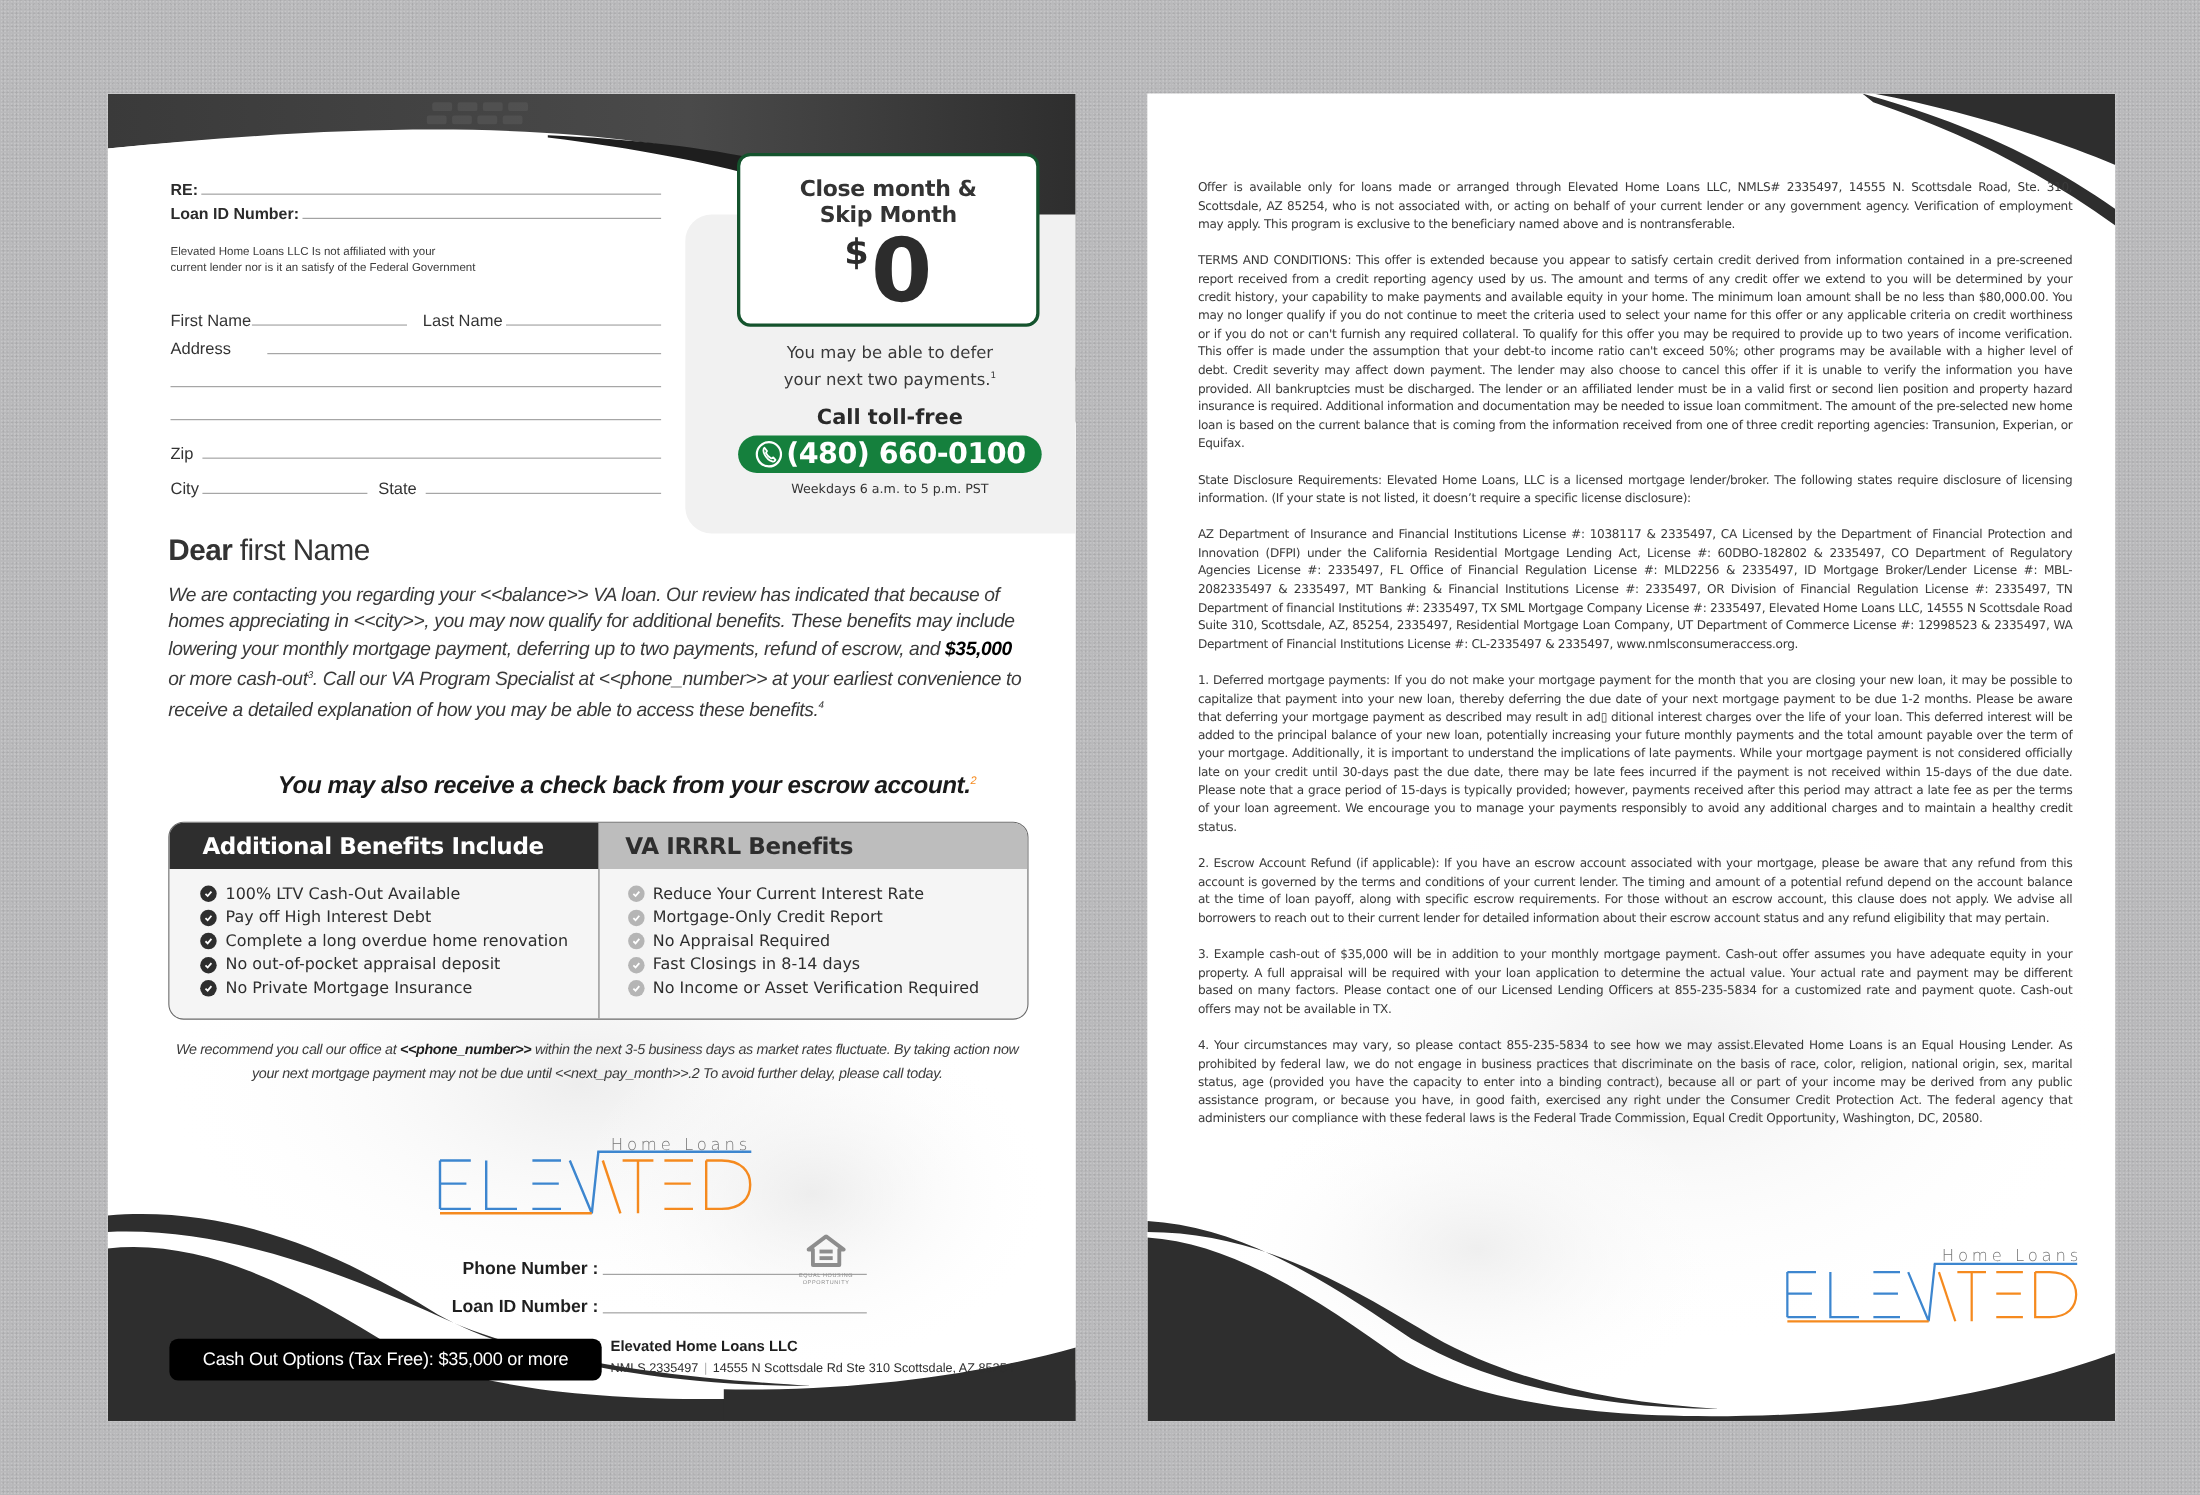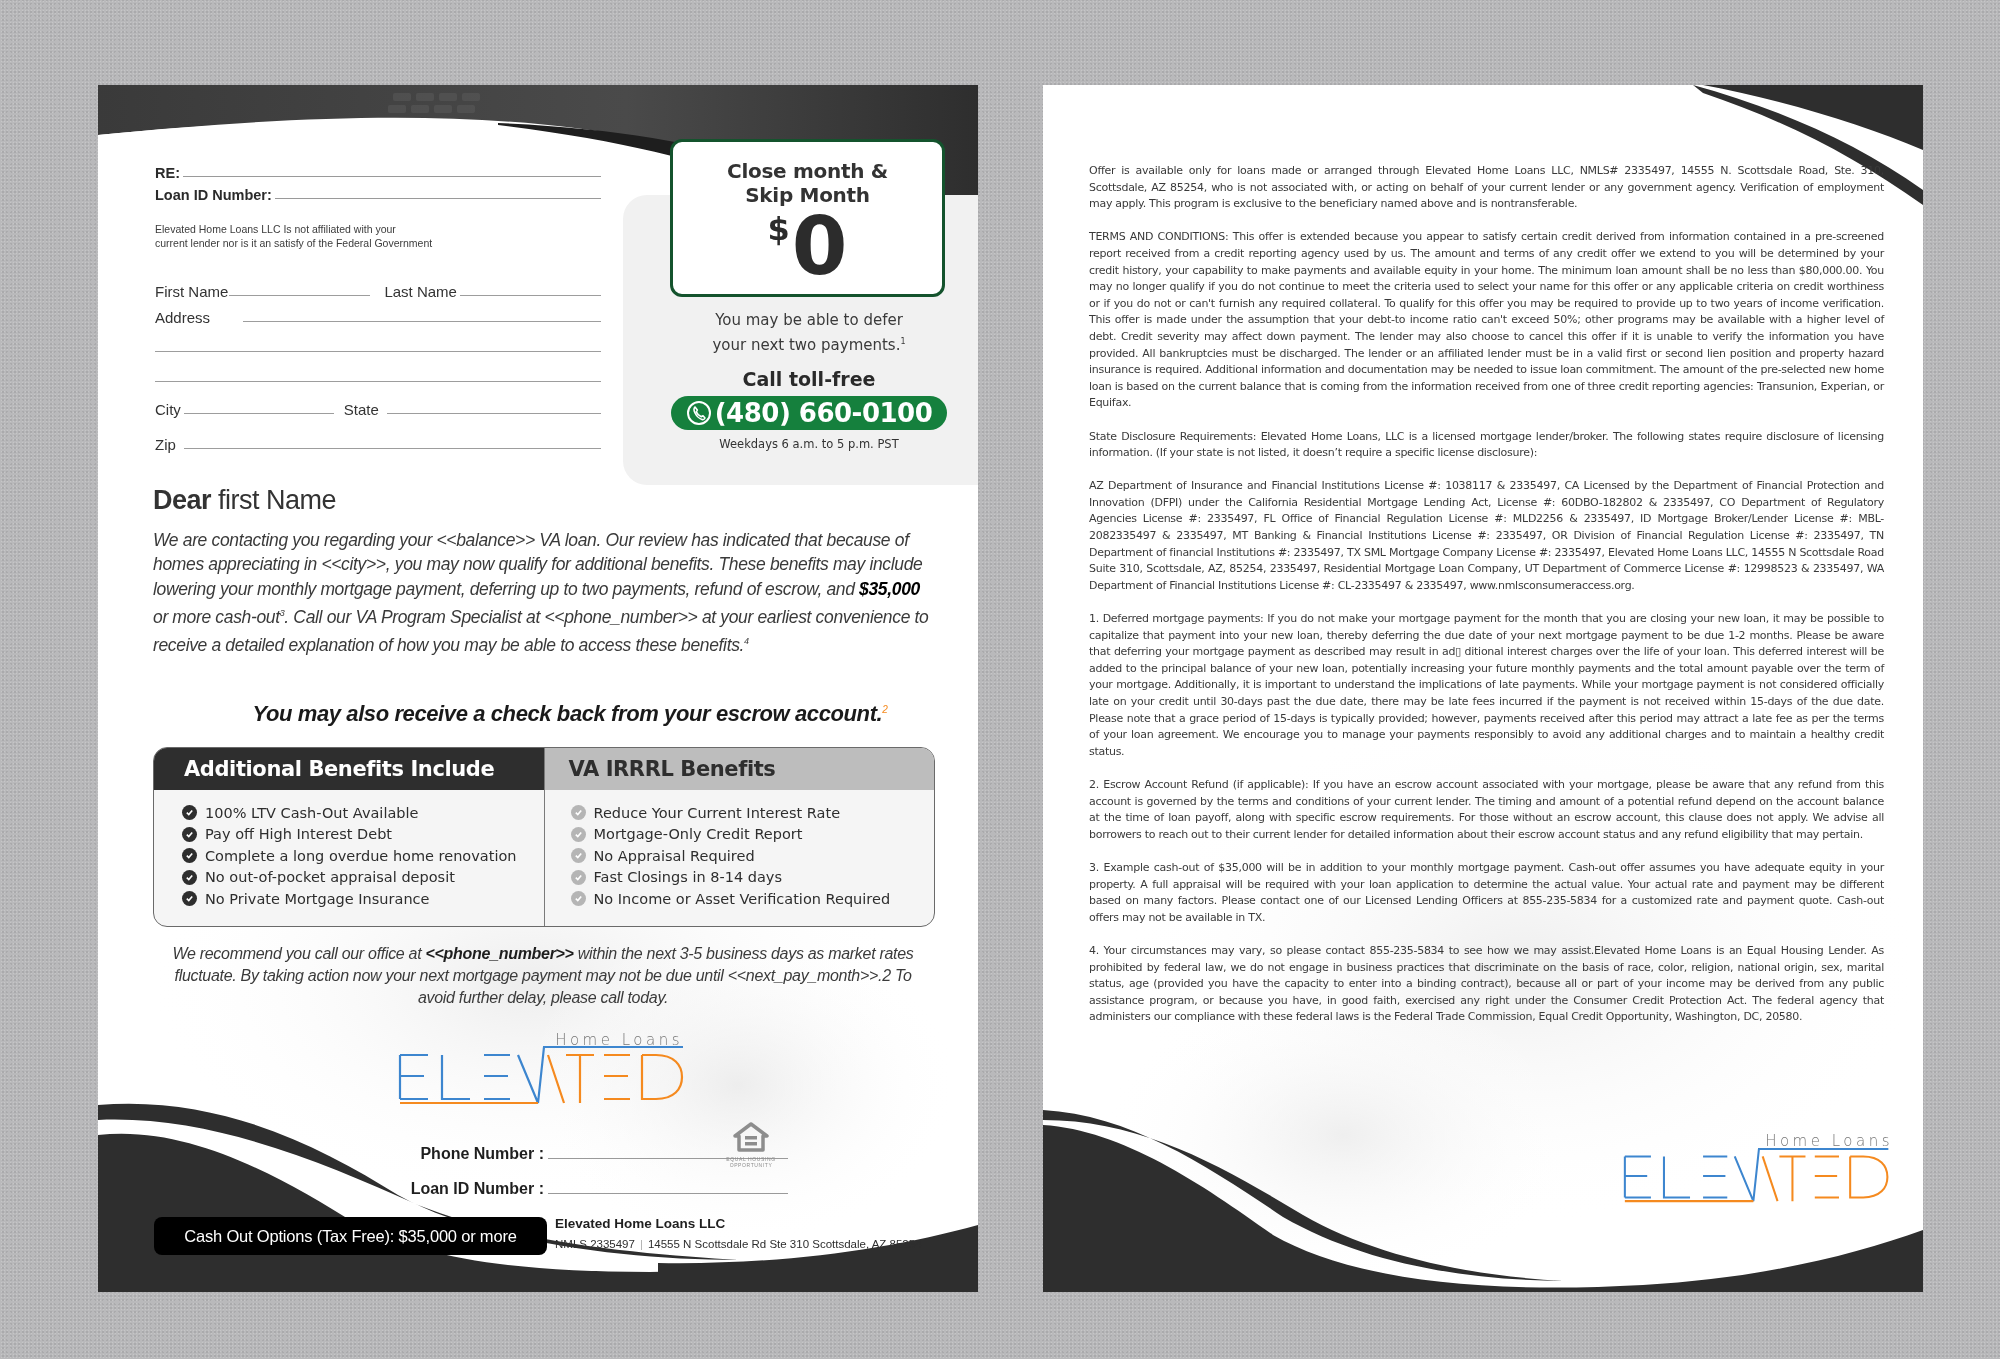--- a/index.html
+++ b/index.html
@@ -83,21 +83,21 @@
   .benefits .col-head { height: 42px; display: flex; align-items: center; font-family: "DejaVu Sans", sans-serif; font-weight: bold; font-size: 21px; letter-spacing: -0.4px; }
   .col-left .col-head { background: #2e2e2e; color: #fff; padding-left: 30px; }
   .col-right .col-head { background: #bdbdbd; color: #2e2e2e; padding-left: 24px; }
   .benefits ul { list-style: none; padding: 12px 0 0 28px; }
   .col-right ul { padding-left: 26px; }
   .benefits li { display: flex; align-items: center; height: 21.5px; font-family: "DejaVu Sans", sans-serif; font-size: 14.5px; color: #2e2e2e; }
   .benefits li .chk { width: 15px; height: 15px; border-radius: 50%; margin-right: 8px; display: inline-flex; align-items: center; justify-content: center; flex: none; }
   .col-left .chk { background: #2e2e2e; }
   .col-right .chk { background: #b5b5b5; }
 
-  .recommend { left: 60px; top: 858px; width: 770px; text-align: center; font-style: italic; font-size: 16px; line-height: 22px; color: #3b3b3b; letter-spacing: -0.3px; }
+  .recommend { left: 60px; top: 858px; width: 770px; text-align: center; font-style: italic; font-size: 13px; line-height: 22px; color: #3b3b3b; letter-spacing: -0.3px; }
   .recommend b { color: #1e1e1e; }
 
   .logo { }
   .logo-home { font-family: "DejaVu Sans", sans-serif; font-size: 15px; letter-spacing: 3.5px; color: #777; font-weight: 300; }
 
   .contact-fields { left: 150px; top: 1043px; width: 540px; }
   .cf-row { display: flex; align-items: flex-end; justify-content: flex-end; height: 22px; font-weight: bold; font-size: 16px; color: #1f1f1f; margin-top: 13px; }
   .cf-row .line { width: 240px; border-bottom: 1.5px solid #9a9a9a; margin-left: 4px; margin-bottom: 4px; }
   .eho { left: 618px; top: 1037px; width: 70px; text-align: center; }
   .eho-text { font-size: 5px; letter-spacing: 0.6px; color: #8d8d8d; line-height: 6px; }
@@ -180,29 +180,29 @@
     <div class="addr-row" style="height:26px">
       <span style="margin-right:30px">Address</span>
       <span class="line"></span>
     </div>
     <div class="addr-row blank">
         <span class="line" style="margin-left:0"></span>
       </div>
     <div class="addr-row blank">
         <span class="line" style="margin-left:0"></span>
       </div>
+    <div class="addr-row" style="height:35px">
+      <span>Zip</span>
+      <span class="line" style="margin-left:8px"></span>
+    </div>
     <div class="addr-row" style="height:32px">
       <span>City</span>
       <span class="line" style="flex:0 0 150px"></span>
       <span class="gap" style="width:10px"></span>
       <span>State</span>
-      <span class="line" style="margin-left:8px"></span>
-    </div>
-    <div class="addr-row" style="height:35px">
-      <span>Zip</span>
       <span class="line" style="margin-left:8px"></span>
     </div>
   </div>
 
   <div class="abs promo-panel"></div>
   <div class="abs promo-box">
     <div class="promo-title">
       <div>Close month &amp;</div>
       <div>Skip Month</div>
     </div>

